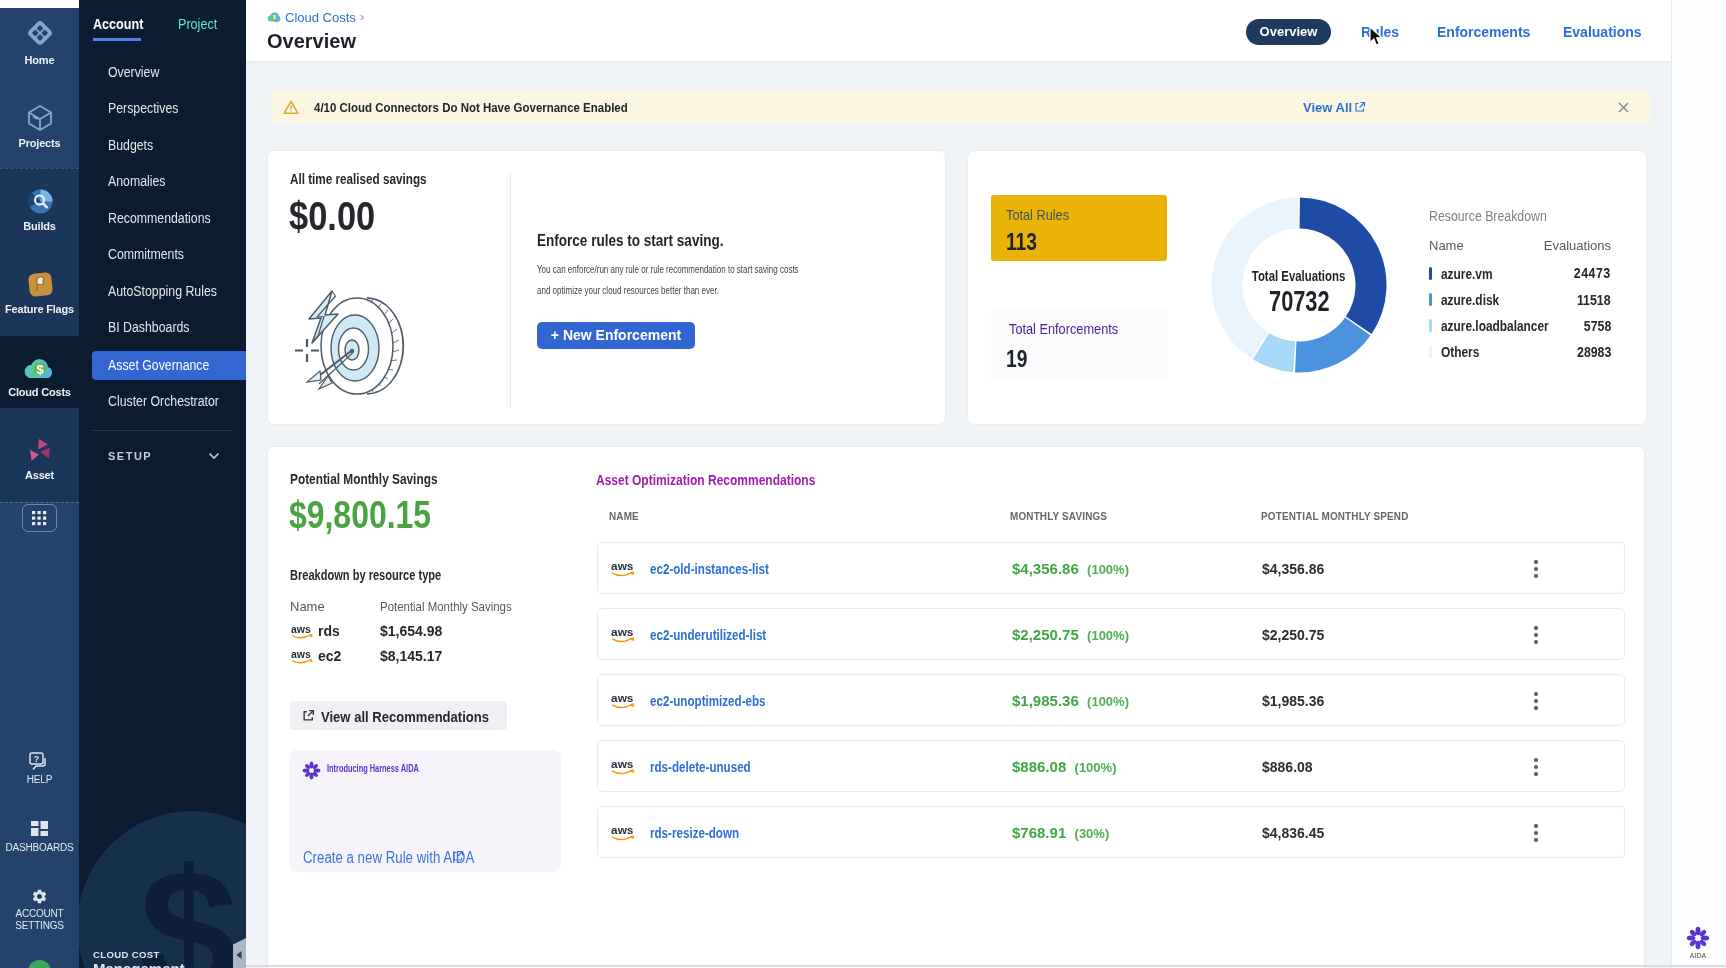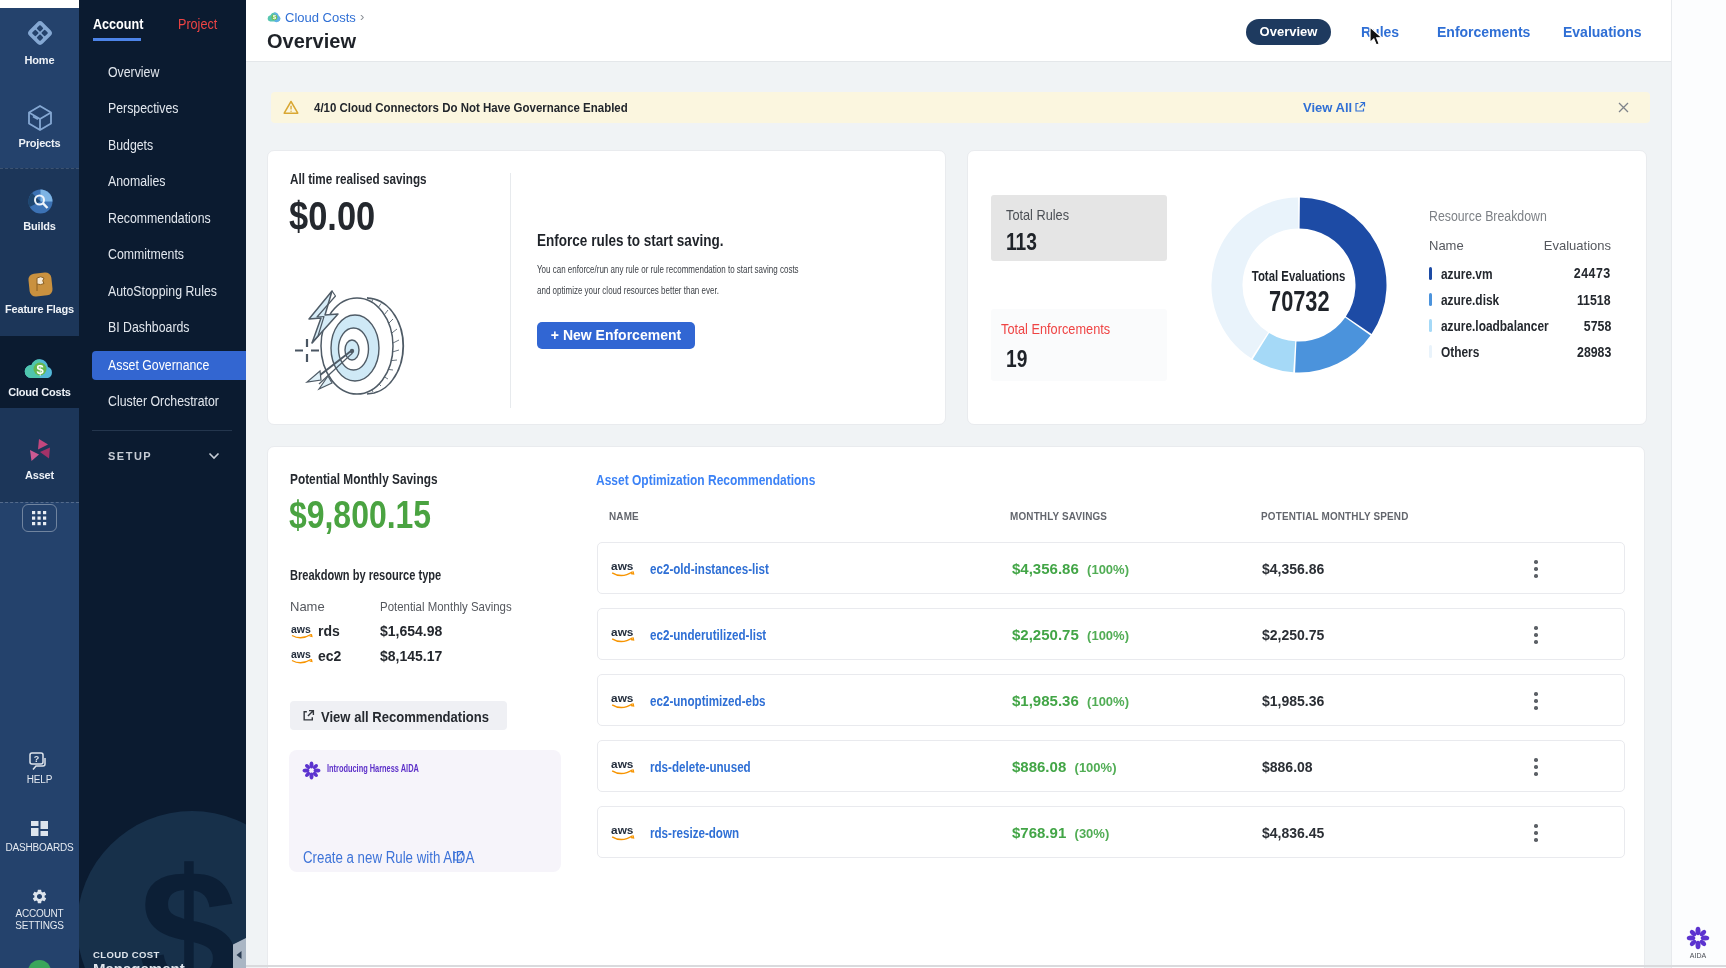--- a/index.html
+++ b/index.html
@@ -68,26 +68,26 @@
   <div class="card" style="left:21px;top:150px;width:679px;height:275px;">
     <div class="abs" style="left:22px;top:19px;font-size:15px;font-weight:bold;color:#25292f;"><span class="sx" style="transform:scaleX(0.78);">All time realised savings</span></div>
     <div class="abs" style="left:21px;top:42px;font-size:41px;font-weight:bold;color:#24282e;"><span class="sx" style="transform:scaleX(0.84);">$0.00</span></div>
     <div class="abs" style="left:242px;top:22px;width:1px;height:235px;background:#e7eaed;"></div>
     <div class="abs" style="left:269px;top:80px;font-size:16.5px;font-weight:bold;color:#1f2329;"><span class="sx" style="transform:scaleX(0.82);">Enforce rules to start saving.</span></div>
     <div class="abs" style="left:269px;top:108px;font-size:10px;color:#3e4248;line-height:21px;"><span class="sx" style="transform:scaleX(0.80);transform-origin:0 0;">You can enforce/run any rule or rule recommendation to start saving costs<br>and optimize your cloud resources better than ever.</span></div>
     <div class="abs" style="left:269px;top:171px;width:158px;height:27px;background:#3166d3;border-radius:5px;color:#fff;font-size:14px;font-weight:bold;text-align:center;line-height:27px;">+ New Enforcement</div>
   </div>
 
   <div class="card" style="left:721px;top:150px;width:680px;height:275px;">
-    <div class="abs" style="left:23px;top:44px;width:176px;height:66px;background:#e5e5e5;border-radius:3px;">
+    <div class="abs" style="left:23px;top:44px;width:176px;height:66px;background:#eab308;border-radius:3px;">
       <div class="abs" style="left:15px;top:11px;font-size:15px;color:#4b4f55;"><span class="sx" style="transform:scaleX(0.85);">Total Rules</span></div>
       <div class="abs" style="left:15px;top:33px;font-size:24px;font-weight:bold;color:#1f2329;"><span class="sx" style="transform:scaleX(0.8);">113</span></div>
     </div>
     <div class="abs" style="left:23px;top:158px;width:176px;height:72px;background:#fafbfc;border-radius:3px;">
-      <div class="abs" style="left:10px;top:11px;font-size:15px;color:#ef4444;"><span class="sx" style="transform:scaleX(0.85);">Total Enforcements</span></div>
+      <div class="abs" style="left:18px;top:11px;font-size:15px;color:#4c1d95;"><span class="sx" style="transform:scaleX(0.85);">Total Enforcements</span></div>
       <div class="abs" style="left:15px;top:36px;font-size:24px;font-weight:bold;color:#1f2329;"><span class="sx" style="transform:scaleX(0.8);">19</span></div>
     </div>
 
     <svg class="abs" style="left:243px;top:46px;" width="176" height="176" viewBox="-88 -88 176 176">
       <g fill="none" stroke-width="31">
         <path d="M 0.75 -72.00 A 72 72 0 0 1 59.72 40.22" stroke="#1d4ba5"></path>
         <path d="M 58.86 41.46 A 72 72 0 0 1 -3.24 71.93" stroke="#4b93dc"></path>
         <path d="M -4.75 71.84 A 72 72 0 0 1 -38.03 61.13" stroke="#a5d9f7"></path>
         <path d="M -39.31 60.32 A 72 72 0 0 1 -0.75 -72.00" stroke="#e9f3fb"></path>
       </g>
@@ -153,21 +153,21 @@
             <ellipse cx="5.6" cy="13.4" rx="1.8" ry="3" transform="rotate(45 5.6 13.4)"></ellipse>
           </g>
       </svg>
       <div class="abs" style="left:38px;top:13px;font-size:10px;font-weight:bold;color:#5d30c9;"><span class="sx" style="transform:scaleX(0.74);">Introducing Harness AIDA</span></div>
       <div class="abs" style="left:14px;top:99px;font-size:16px;color:#3d73d8;"><span class="sx" style="transform:scaleX(0.83);">Create a new Rule with AIDA</span></div>
       <svg class="abs" style="left:163px;top:100px;" width="12" height="12" viewBox="0 0 12 12">
           <path d="M4.5 2.5 H2 V10 H9.5 V7.5 M6.5 1.5 H10.5 V5.5 M10.3 1.7 L5.5 6.5" fill="none" stroke="#3d73d8" stroke-width="1.2"></path>
         </svg>
     </div>
 
-    <div class="abs" style="left:328px;top:24px;font-size:15px;font-weight:bold;color:#3b82f6;"><span class="sx" style="transform:scaleX(0.8);">Asset Optimization Recommendations</span></div>
+    <div class="abs" style="left:328px;top:24px;font-size:15px;font-weight:bold;color:#a21caf;"><span class="sx" style="transform:scaleX(0.8);">Asset Optimization Recommendations</span></div>
     <div class="thead" style="left:341px;top:63px;"><span>NAME</span></div>
     <div class="thead" style="left:742px;top:63px;"><span>MONTHLY SAVINGS</span></div>
     <div class="thead" style="left:993px;top:63px;"><span>POTENTIAL MONTHLY SPEND</span></div>
     <div class="row-box" style="top:95px;">
       <div class="aws" style="left:12px;top:16px;"><svg width="28" height="19" viewBox="0 0 26 17">
             <text x="1" y="10" font-size="11" font-weight="bold" fill="#252f3e" font-family="Liberation Sans">aws</text>
             <path d="M2 12.5 Q11 18 21 11.5" fill="none" stroke="#f79400" stroke-width="1.3"></path>
             <path d="M21.4 11.2 l0.5 2.4 l-2.4 -0.4" fill="none" stroke="#f79400" stroke-width="1.2"></path>
           </svg></div>
       <div class="rname"><span>ec2-old-instances-list</span></div>
@@ -380,21 +380,21 @@
   <div class="mod" style="top:900px;font-size:10px;font-weight:normal;color:#e4e9f0;line-height:12px;">ACCOUNT<br>SETTINGS</div>
 
   <div class="abs" style="left:28px;top:952px;width:23px;height:23px;border-radius:50%;background:#3aa65a;color:#fff;font-size:9px;font-weight:bold;text-align:center;line-height:23px;">AM</div>
 </div>
 
 <div class="abs" id="sidebar">
   <div class="abs" style="left:-2px;top:811px;width:230px;height:230px;border-radius:50%;background:#17304a;"></div>
   <div class="abs" style="left:60px;top:830px;font-size:178px;font-weight:bold;color:#0c1f36;">$</div>
   <div class="abs" style="left:14px;top:16px;font-size:14px;font-weight:bold;color:#fff;"><span class="sx" style="transform:scaleX(0.9);">Account</span></div>
   <div class="abs" style="left:14px;top:38px;width:48px;height:2.5px;background:#4d84e8;"></div>
-  <div class="abs" style="left:99px;top:16px;font-size:14px;color:#ef4444;"><span class="sx" style="transform:scaleX(0.9);">Project</span></div>
+  <div class="abs" style="left:99px;top:16px;font-size:14px;color:#5eead4;"><span class="sx" style="transform:scaleX(0.9);">Project</span></div>
   <div class="nav-item" style="top:64px;"><span>Overview</span></div>
   <div class="nav-item" style="top:100px;"><span>Perspectives</span></div>
   <div class="nav-item" style="top:137px;"><span>Budgets</span></div>
   <div class="nav-item" style="top:173px;"><span>Anomalies</span></div>
   <div class="nav-item" style="top:210px;"><span>Recommendations</span></div>
   <div class="nav-item" style="top:246px;"><span>Commitments</span></div>
   <div class="nav-item" style="top:283px;"><span>AutoStopping Rules</span></div>
   <div class="nav-item" style="top:319px;"><span>BI Dashboards</span></div>
   <div class="abs" style="left:13px;top:351px;width:154px;height:29px;background:#3366d1;border-radius:4px 0 0 4px;"></div>
   <div class="nav-item" style="top:357px;color:#fff;"><span>Asset Governance</span></div>

